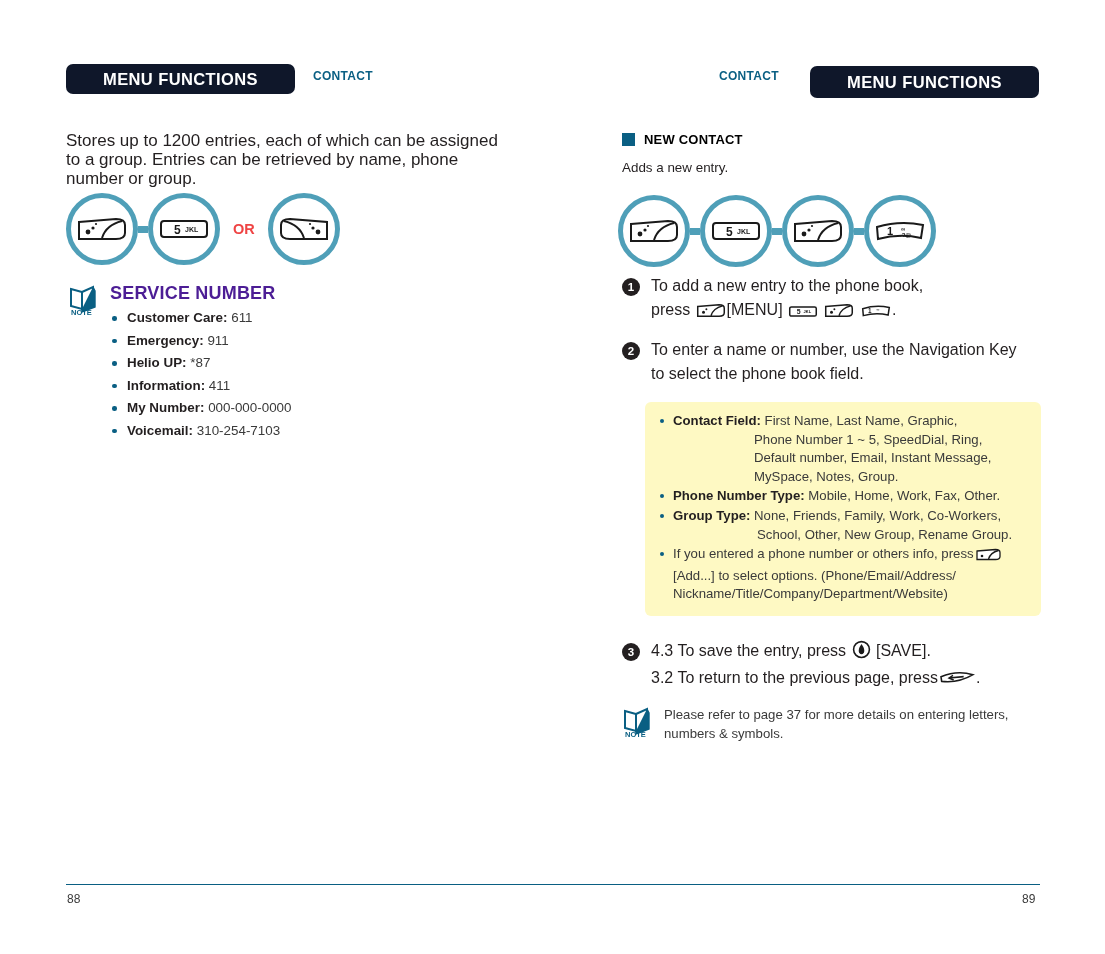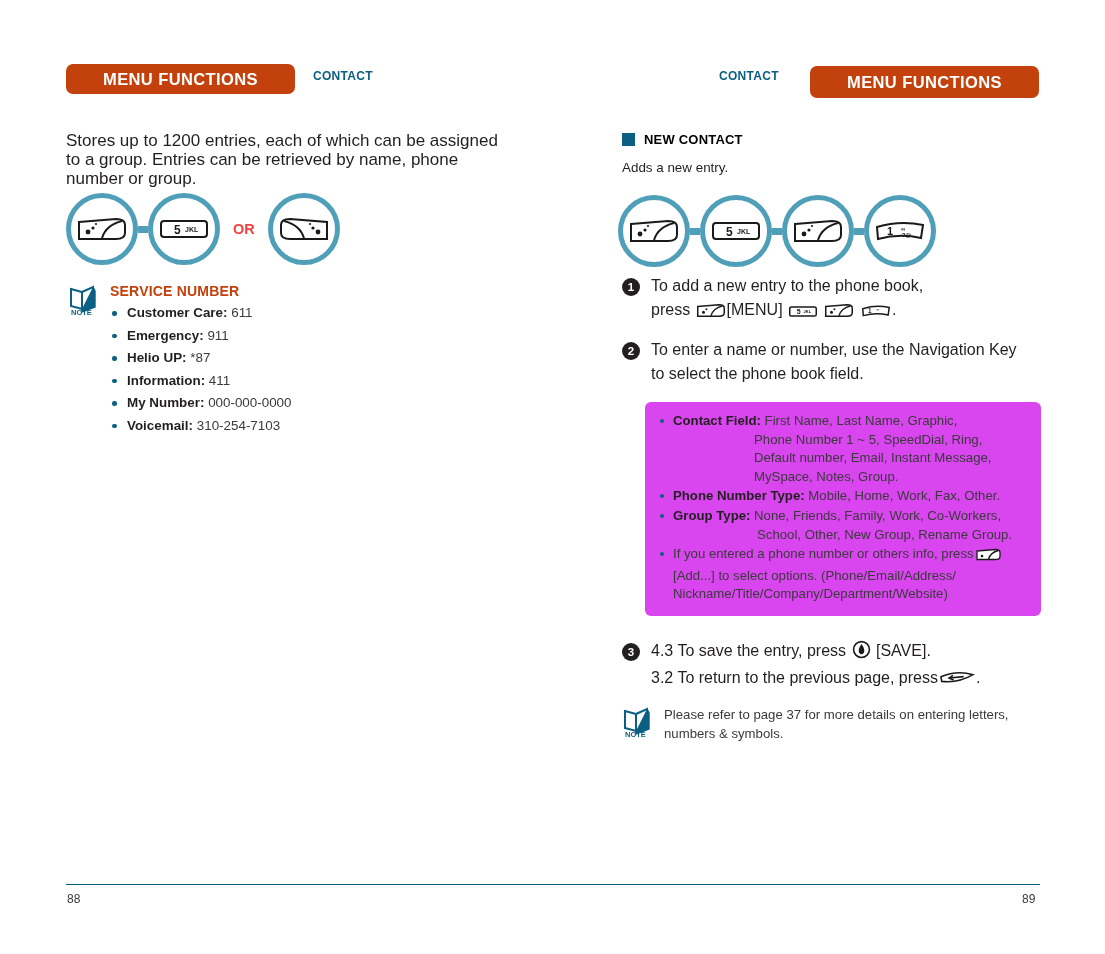--- a/index.html
+++ b/index.html
@@ -5,21 +5,21 @@
   html,body{margin:0;padding:0;}
   body{
     width:1105px;height:954px;background:#ffffff;
     font-family:"Liberation Sans", sans-serif;
     color:#231f20;position:relative;overflow:hidden;
   }
   .page{position:absolute;top:0;left:0;width:1105px;height:954px;}
 
   
   .banner{
-    position:absolute;background:#c2410c;border-radius:7px;
+    position:absolute;background:#0f172a;border-radius:7px;
     color:#fff;font-weight:bold;font-size:16.5px;letter-spacing:.4px;
     display:flex;align-items:center;justify-content:center;
   }
   .banner-left{left:66px;top:64px;width:229px;height:30px;}
   .banner-right{left:810px;top:66px;width:229px;height:32px;}
   .sect{
     position:absolute;color:#0a5f83;font-weight:bold;font-size:12px;letter-spacing:.3px;
   }
   .sect-left{left:313px;top:69px;}
   .sect-right{left:719px;top:69px;}
@@ -51,21 +51,21 @@
   .or{
     color:#ef4444;font-size:14.5px;font-weight:bold;margin:8px 13px;flex:0 0 auto;
   }
 
   
   .note{position:absolute;display:flex;gap:12px;}
   .note-left{left:68px;top:283px;}
   .note-right{left:622px;top:705px;width:420px;}
   .noteicon{width:30px;flex:0 0 auto;}
   .notetxt{font-size:13.2px;line-height:19px;color:#3a3a3a;}
-  .svc-title{font-weight:bold;font-size:14px;color:#c2410c;letter-spacing:.2px;}
+  .svc-title{font-weight:bold;font-size:18px;color:#4c1d95;letter-spacing:.2px;}
   ul.svc{list-style:none;margin:6px 0 0 0;padding:0;}
   ul.svc li{
     font-size:13.4px;color:#3a3a3a;margin-bottom:7.5px;
     padding-left:17px;position:relative;
   }
   ul.svc li:before{
     content:"";position:absolute;left:2px;top:6px;width:4.5px;height:4.5px;
     border-radius:50%;background:#0a5f83;
   }
   ul.svc li b{color:#231f20;}
@@ -78,21 +78,21 @@
     flex:0 0 auto;margin-top:4px;
   }
   .steptxt{font-size:16px;line-height:24px;color:#231f20;}
   .s1{left:622px;top:274px;width:430px;}
   .s2{left:622px;top:338px;width:430px;}
   .s3{left:622px;top:639px;width:430px;}
 
   
   .graybox{
     position:absolute;left:645px;top:402px;width:396px;
-    background:#d946ef;border-radius:6px;padding:10px 12px 11px 12px;
+    background:#fef9c3;border-radius:6px;padding:10px 12px 11px 12px;
     box-sizing:border-box;
   }
   ul.opts{list-style:none;margin:0;padding:0;}
   ul.opts li{
     font-size:13.2px;line-height:18.6px;color:#3a3a3a;
     padding-left:16px;position:relative;margin-bottom:1px;
   }
   ul.opts li:before{
     content:"";position:absolute;left:3px;top:7px;width:4px;height:4px;
     border-radius:50%;background:#0a5f83;

